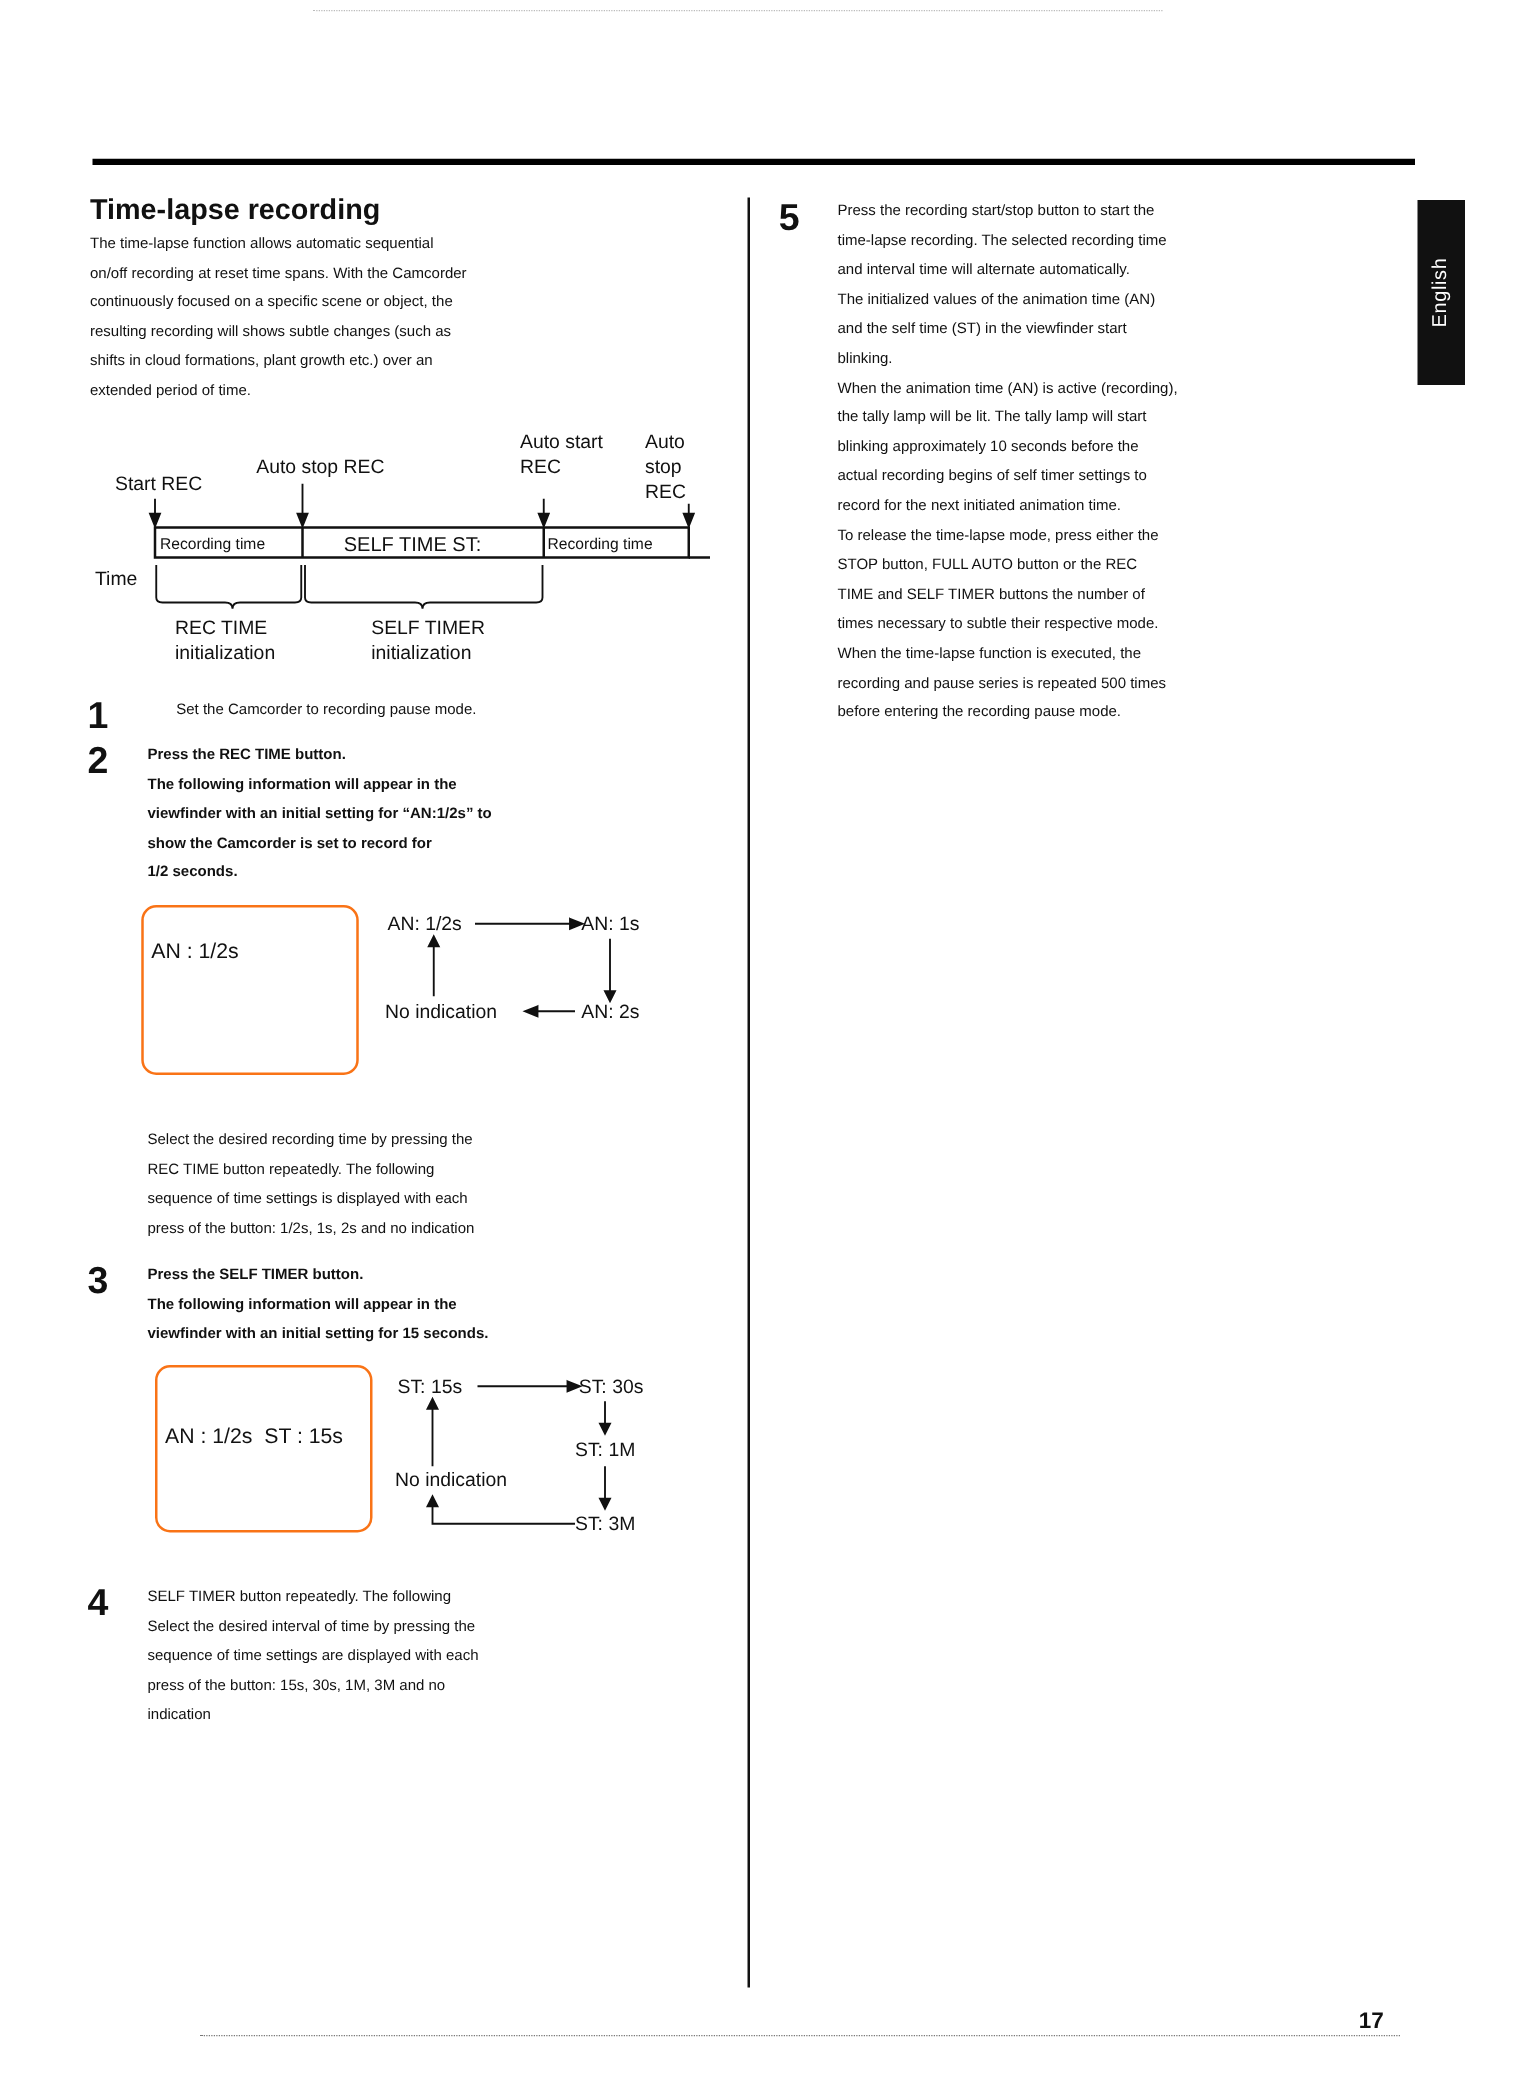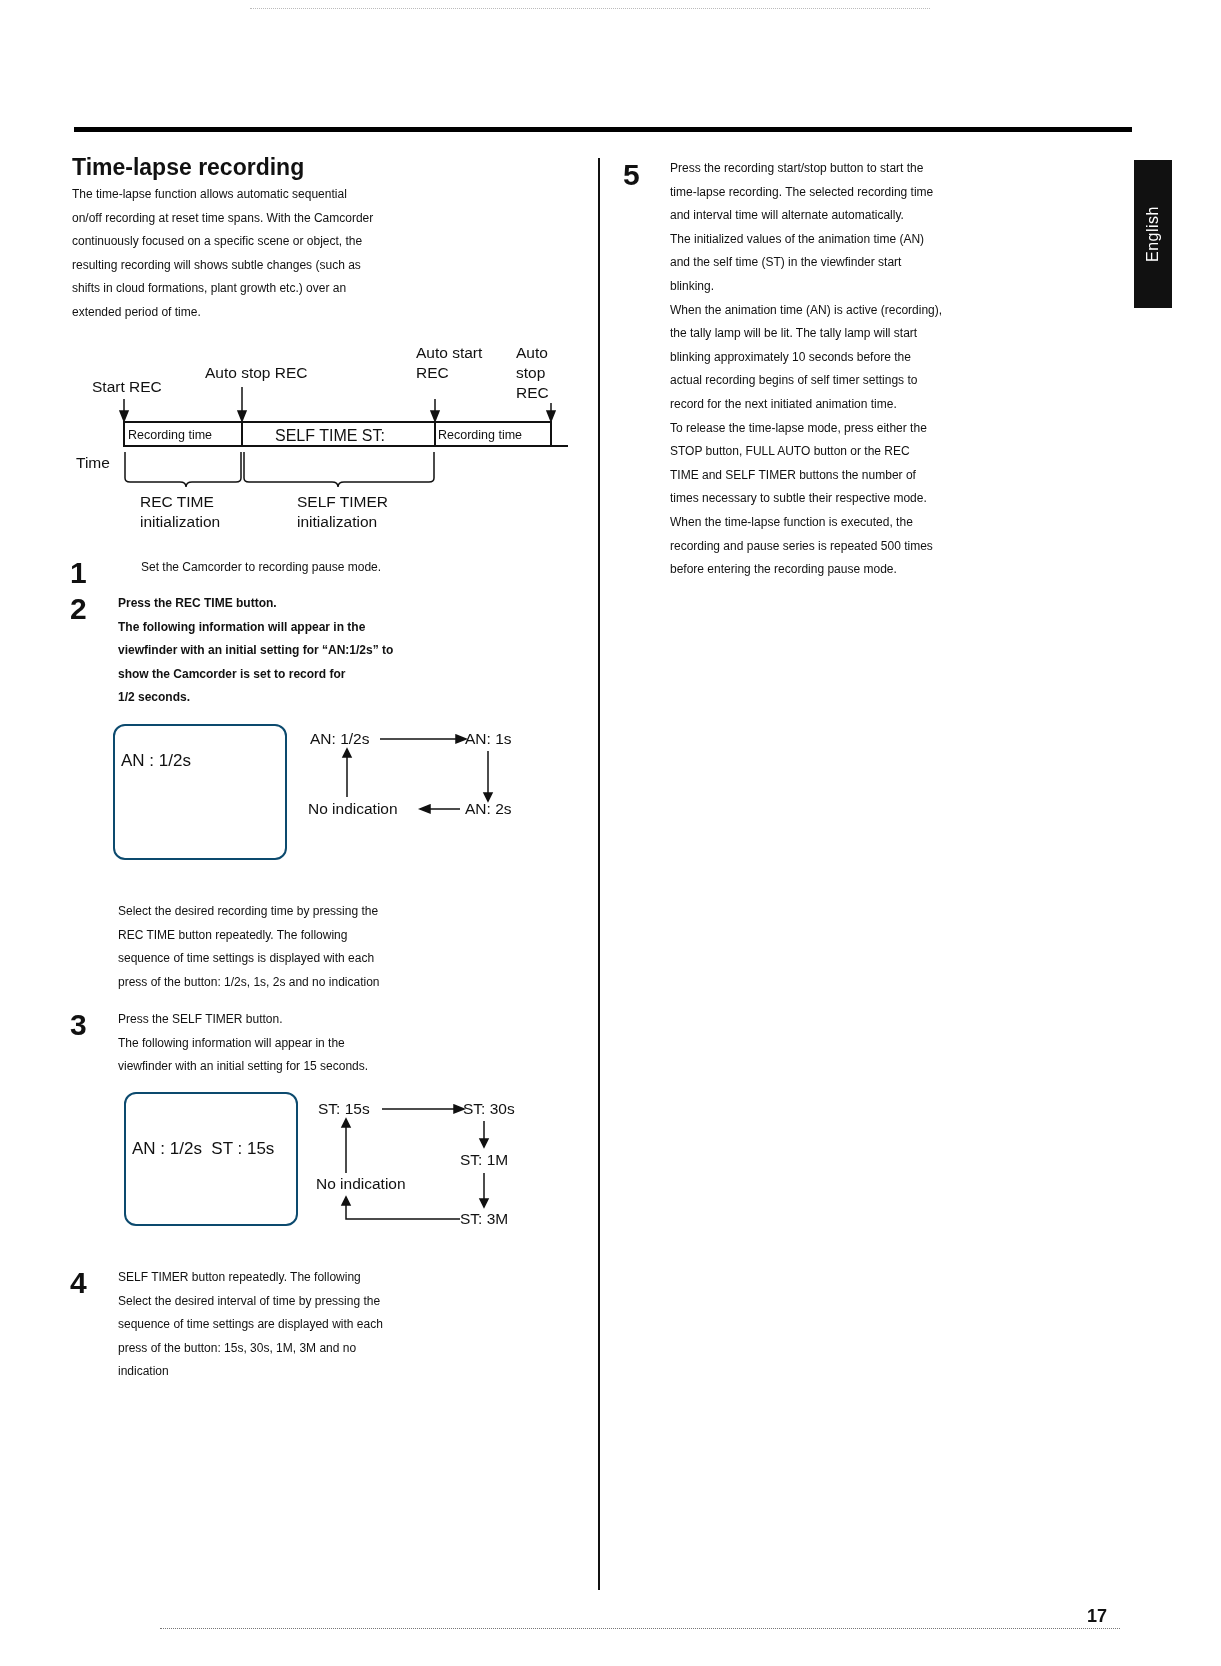--- a/index.html
+++ b/index.html
@@ -9,21 +9,21 @@
   .top-rule { left: 74px; top: 127px; width: 1058px; height: 5px; background: #000; }
   .col-divider { left: 598px; top: 158px; width: 2px; height: 1432px; background: #111; }
   .lang-tab { left: 1134px; top: 160px; width: 38px; height: 148px; background: #111;
               display: flex; align-items: center; justify-content: center; }
   .lang-tab span { color: #fff; font-size: 16px; transform: rotate(-90deg); white-space: nowrap; letter-spacing: 0.5px; }
   .title { left: 72px; top: 154px; font-size: 23px; font-weight: bold; text-align: center; }
   .para { font-size: 12px; line-height: 23.6px; }
   .intro { left: 72px; top: 183px; width: 500px; }
   .stepnum { font-size: 30px; font-weight: bold; line-height: 30px; }
   svg text { font-family: "Liberation Sans", "DejaVu Sans", sans-serif; }
-  .vf-box { border: 2px solid #0c4a6e; border-radius: 12px; }
+  .vf-box { border: 2px solid #f97316; border-radius: 12px; }
   .vf-text { font-size: 17px; }
   .page-num { left: 1087px; top: 1606px; font-size: 18px; font-weight: bold; }
   .scanline { left: 160px; top: 1628px; width: 960px; height: 1px; border-top: 1px dotted #777; }
   .scan-top { left: 250px; top: 8px; width: 680px; height: 1px; border-top: 1px dotted #bbb; }
 </style>
 </head>
 <body>
 
 <div class="abs scan-top"></div>
 
@@ -131,21 +131,21 @@
 </svg>
 
 <div class="abs para" style="left:118px; top:900px; width:460px;">
   <div>Select the desired recording time by pressing the</div>
   <div>REC TIME button repeatedly. The following</div>
   <div>sequence of time settings is displayed with each</div>
   <div>press of the button: 1/2s, 1s, 2s and no indication</div>
 </div>
 
 <div class="abs stepnum" style="left:70px; top:1010px;">3</div>
-<div class="abs para" style="left:118px; top:1008px; width:460px;">
+<div class="abs para" style="left:118px; top:1008px; width:460px;font-weight:bold;">
   <div>Press the SELF TIMER button.</div>
   <div>The following information will appear in the</div>
   <div>viewfinder with an initial setting for 15 seconds.</div>
 </div>
 
 <div class="abs vf-box" style="left:124px; top:1092px; width:170px; height:130px;">
   <div class="vf-text" style="position:absolute; left:6px; top:45px; white-space:pre;">AN : 1/2s  ST : 15s</div>
 </div>
 
 <svg class="abs" style="left:310px; top:1095px;" width="225" height="140">

